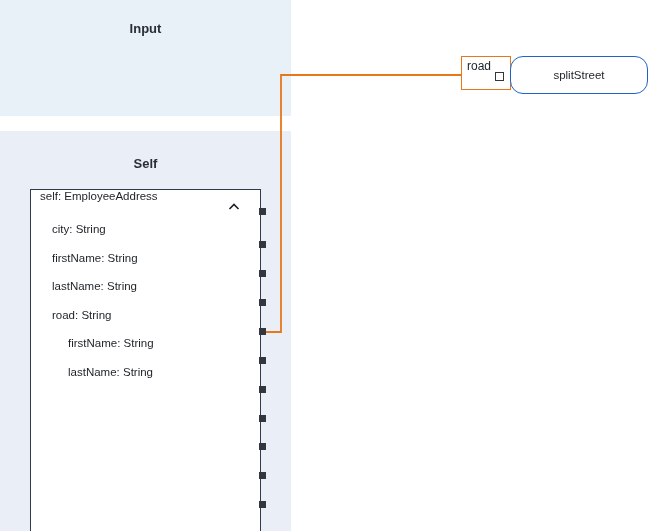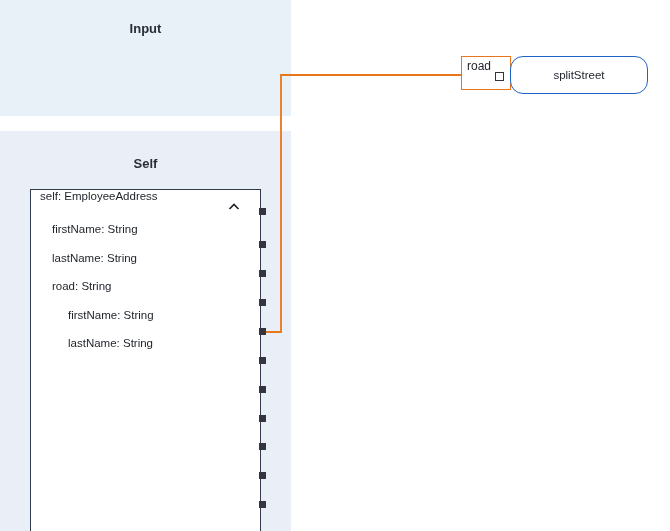--- a/index.html
+++ b/index.html
@@ -160,20 +160,23 @@
 </svg>
 
 <div class="node-self">
   <div class="row header indent0">
     <span class="label">self: EmployeeAddress</span>
     <span class="caret">
       <svg viewBox="0 0 12 12" width="12" height="12">
           <path d="M1.5 8 L6 3.5 L10.5 8" fill="none" stroke="#1d2229" stroke-width="1.6"></path>
         </svg>
     </span>
+  </div>
+  <div class="row indent1">
+    <span class="label">city: String</span>
   </div>
   <div class="row indent1">
     <span class="label">firstName: String</span>
   </div>
   <div class="row indent1">
     <span class="label">lastName: String</span>
   </div>
   <div class="row indent1">
     <span class="label">road: String</span>
   </div>

